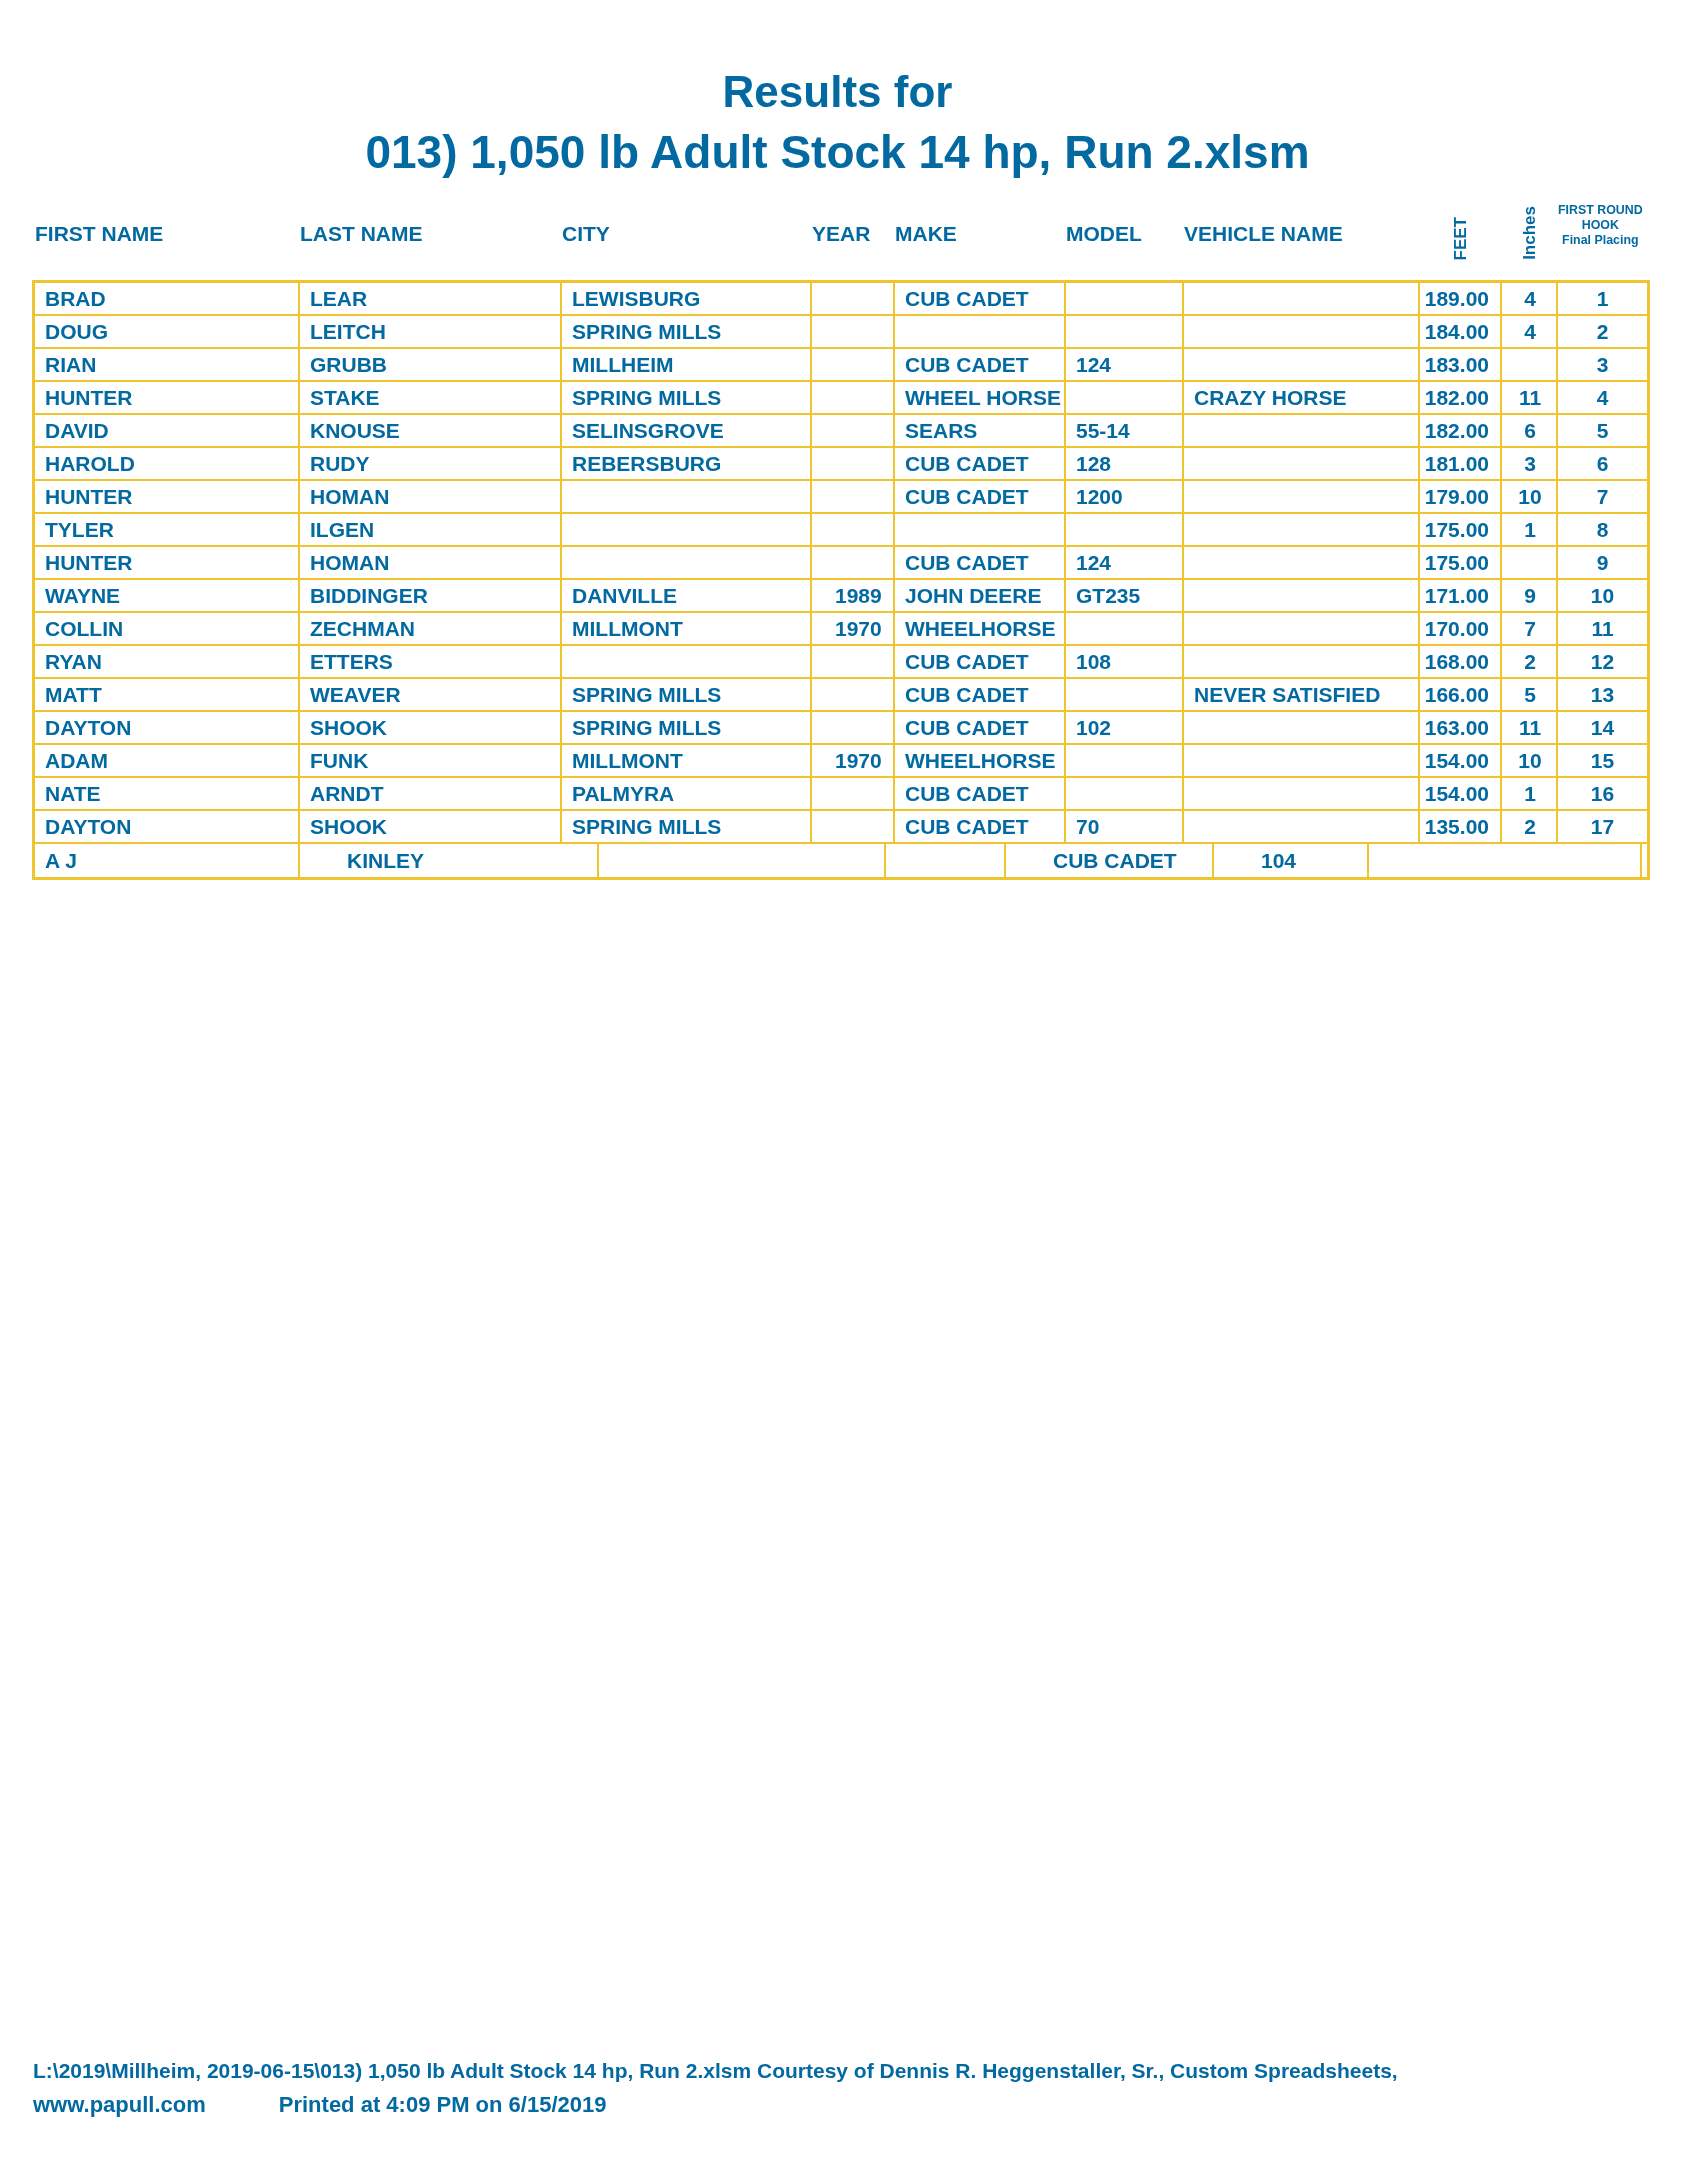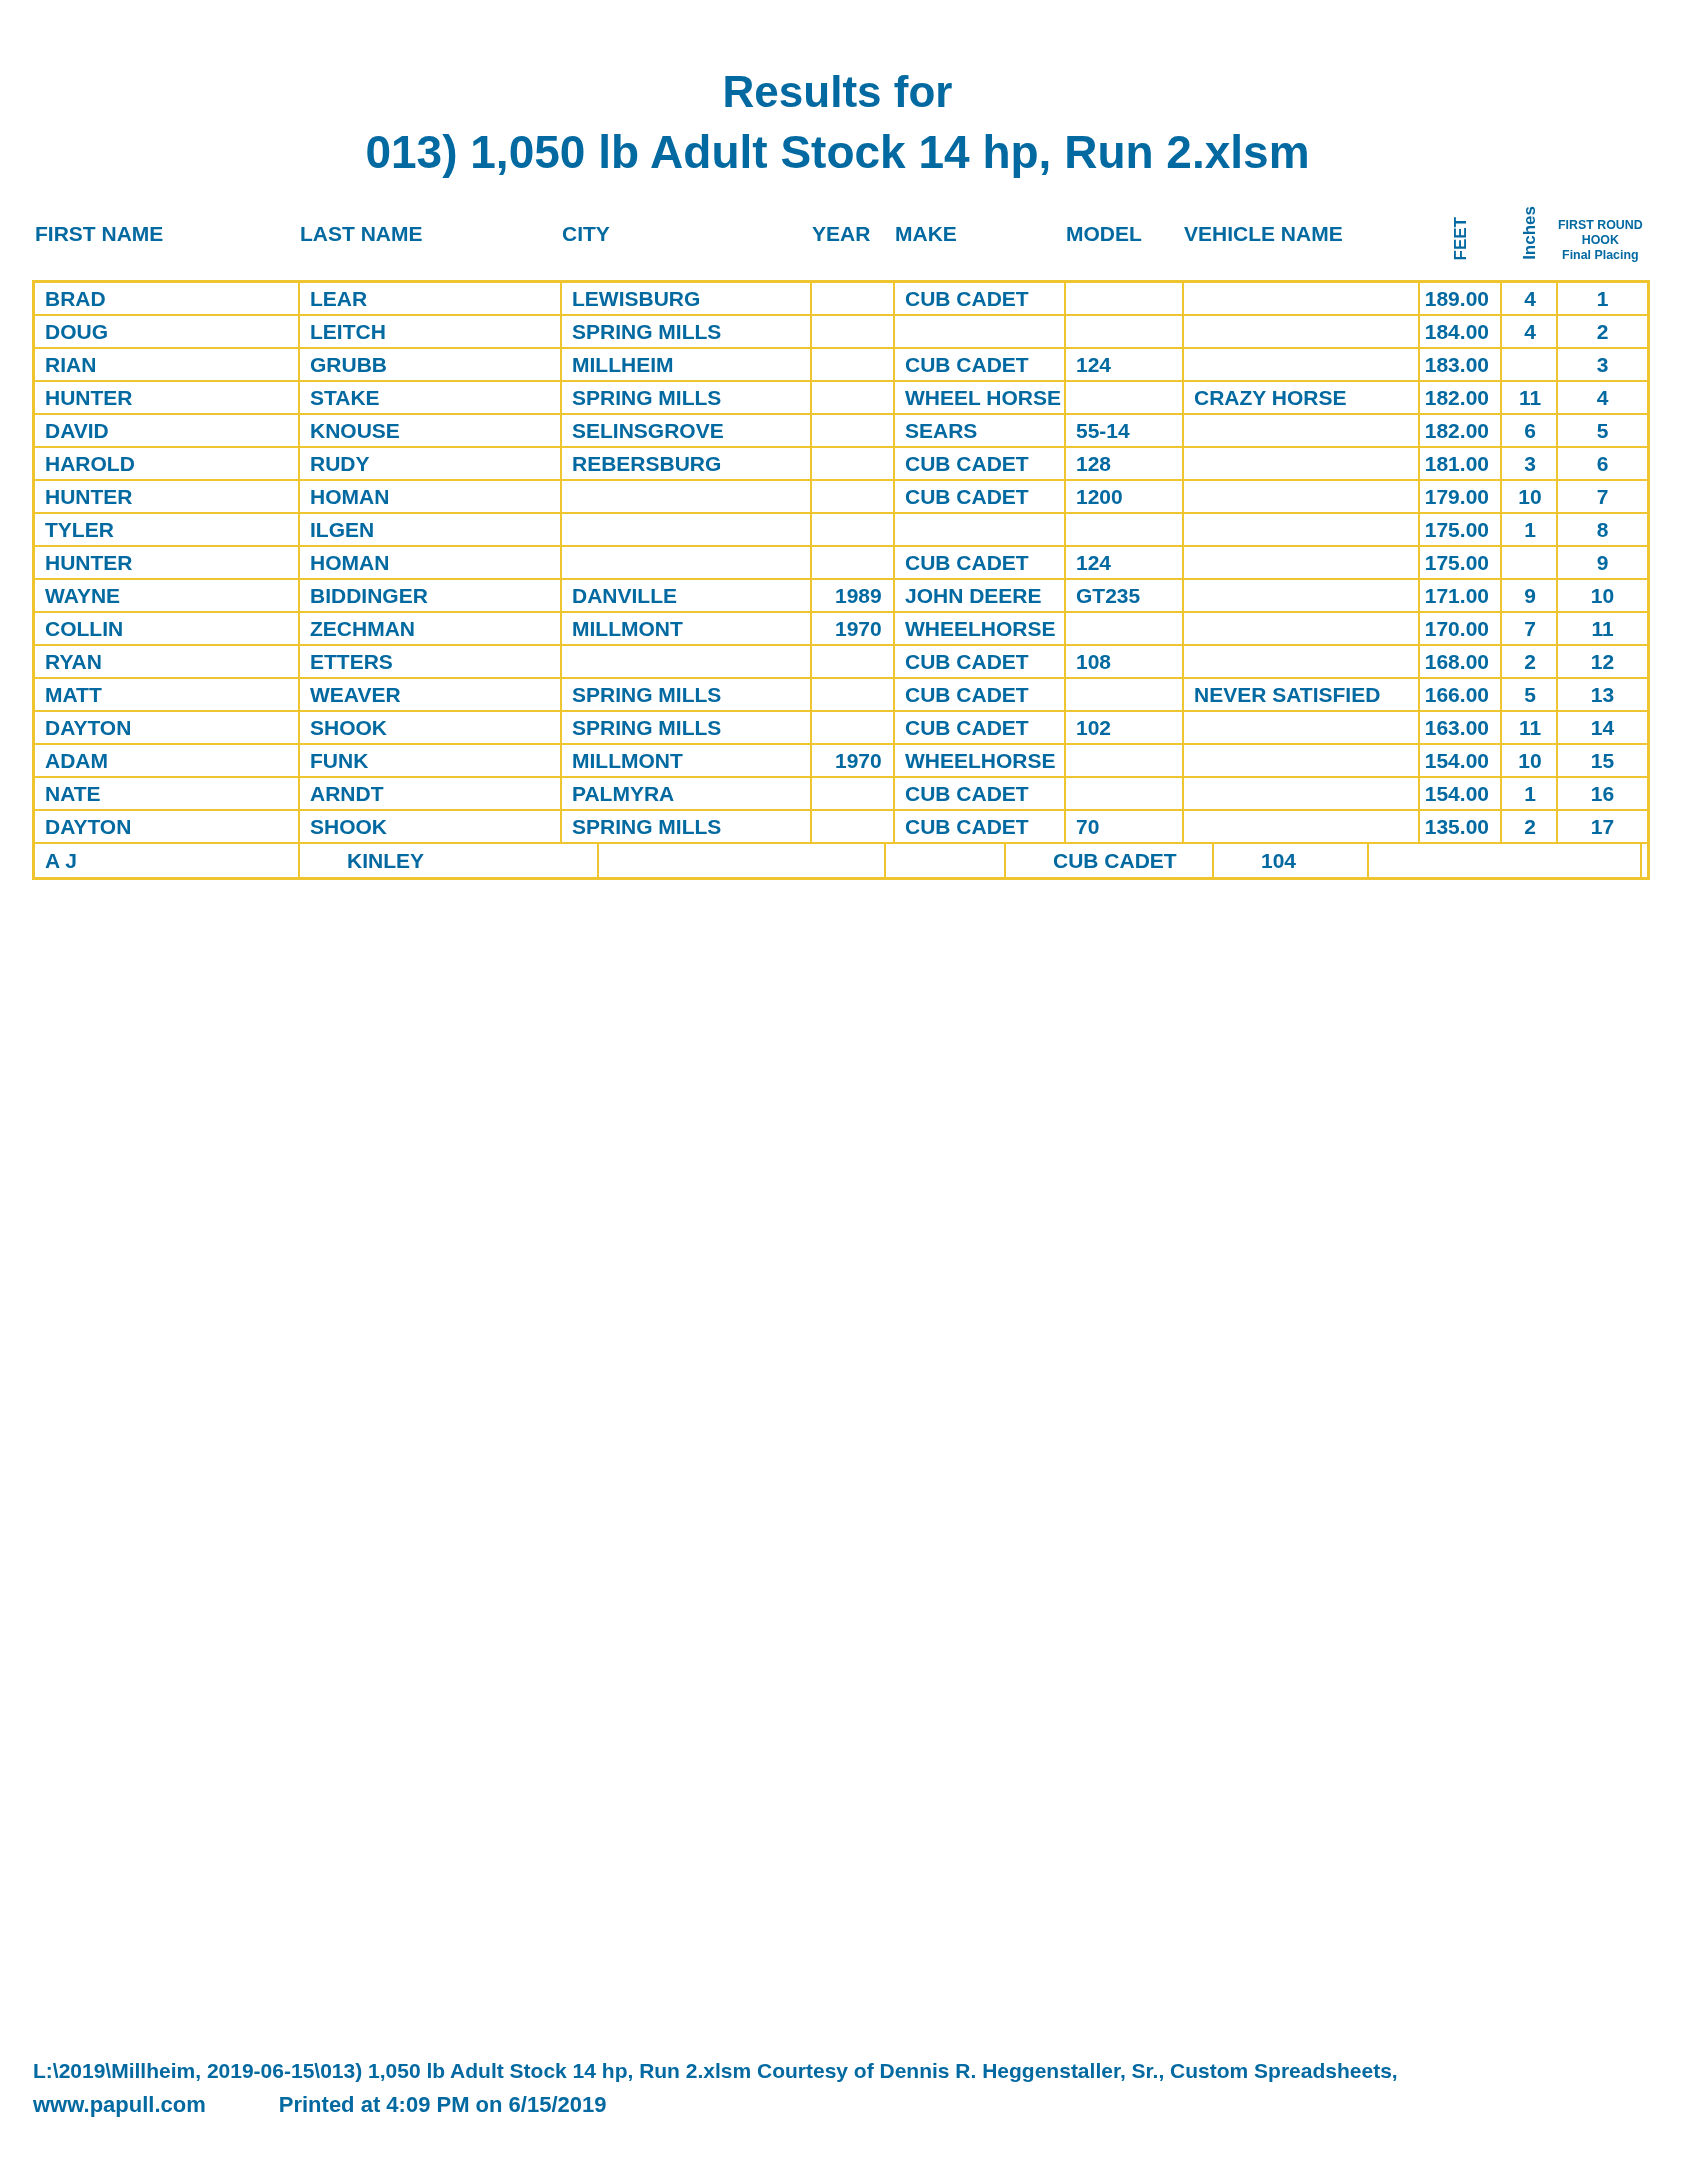--- a/index.html
+++ b/index.html
@@ -58,21 +58,21 @@
     align-items: flex-end;
     justify-content: center;
   }
   .hc.rot .hlabel {
     writing-mode: vertical-rl;
     transform: rotate(180deg);
     font-size: 17px;
     margin-bottom: 20px;
   }
   .hc.small-head { font-size: 12.4px; line-height: 15px; }
-  .hc.small-head .hblock { margin-bottom: 17px; }
+  .hc.small-head .hblock { margin-bottom: 32px; }
 
   
   .tbody {
     position: absolute;
     top: 280px;
     left: 32px;
     width: 1618px;
     border: 3px solid var(--gold);
     box-sizing: border-box;
     background: #ffffff;

